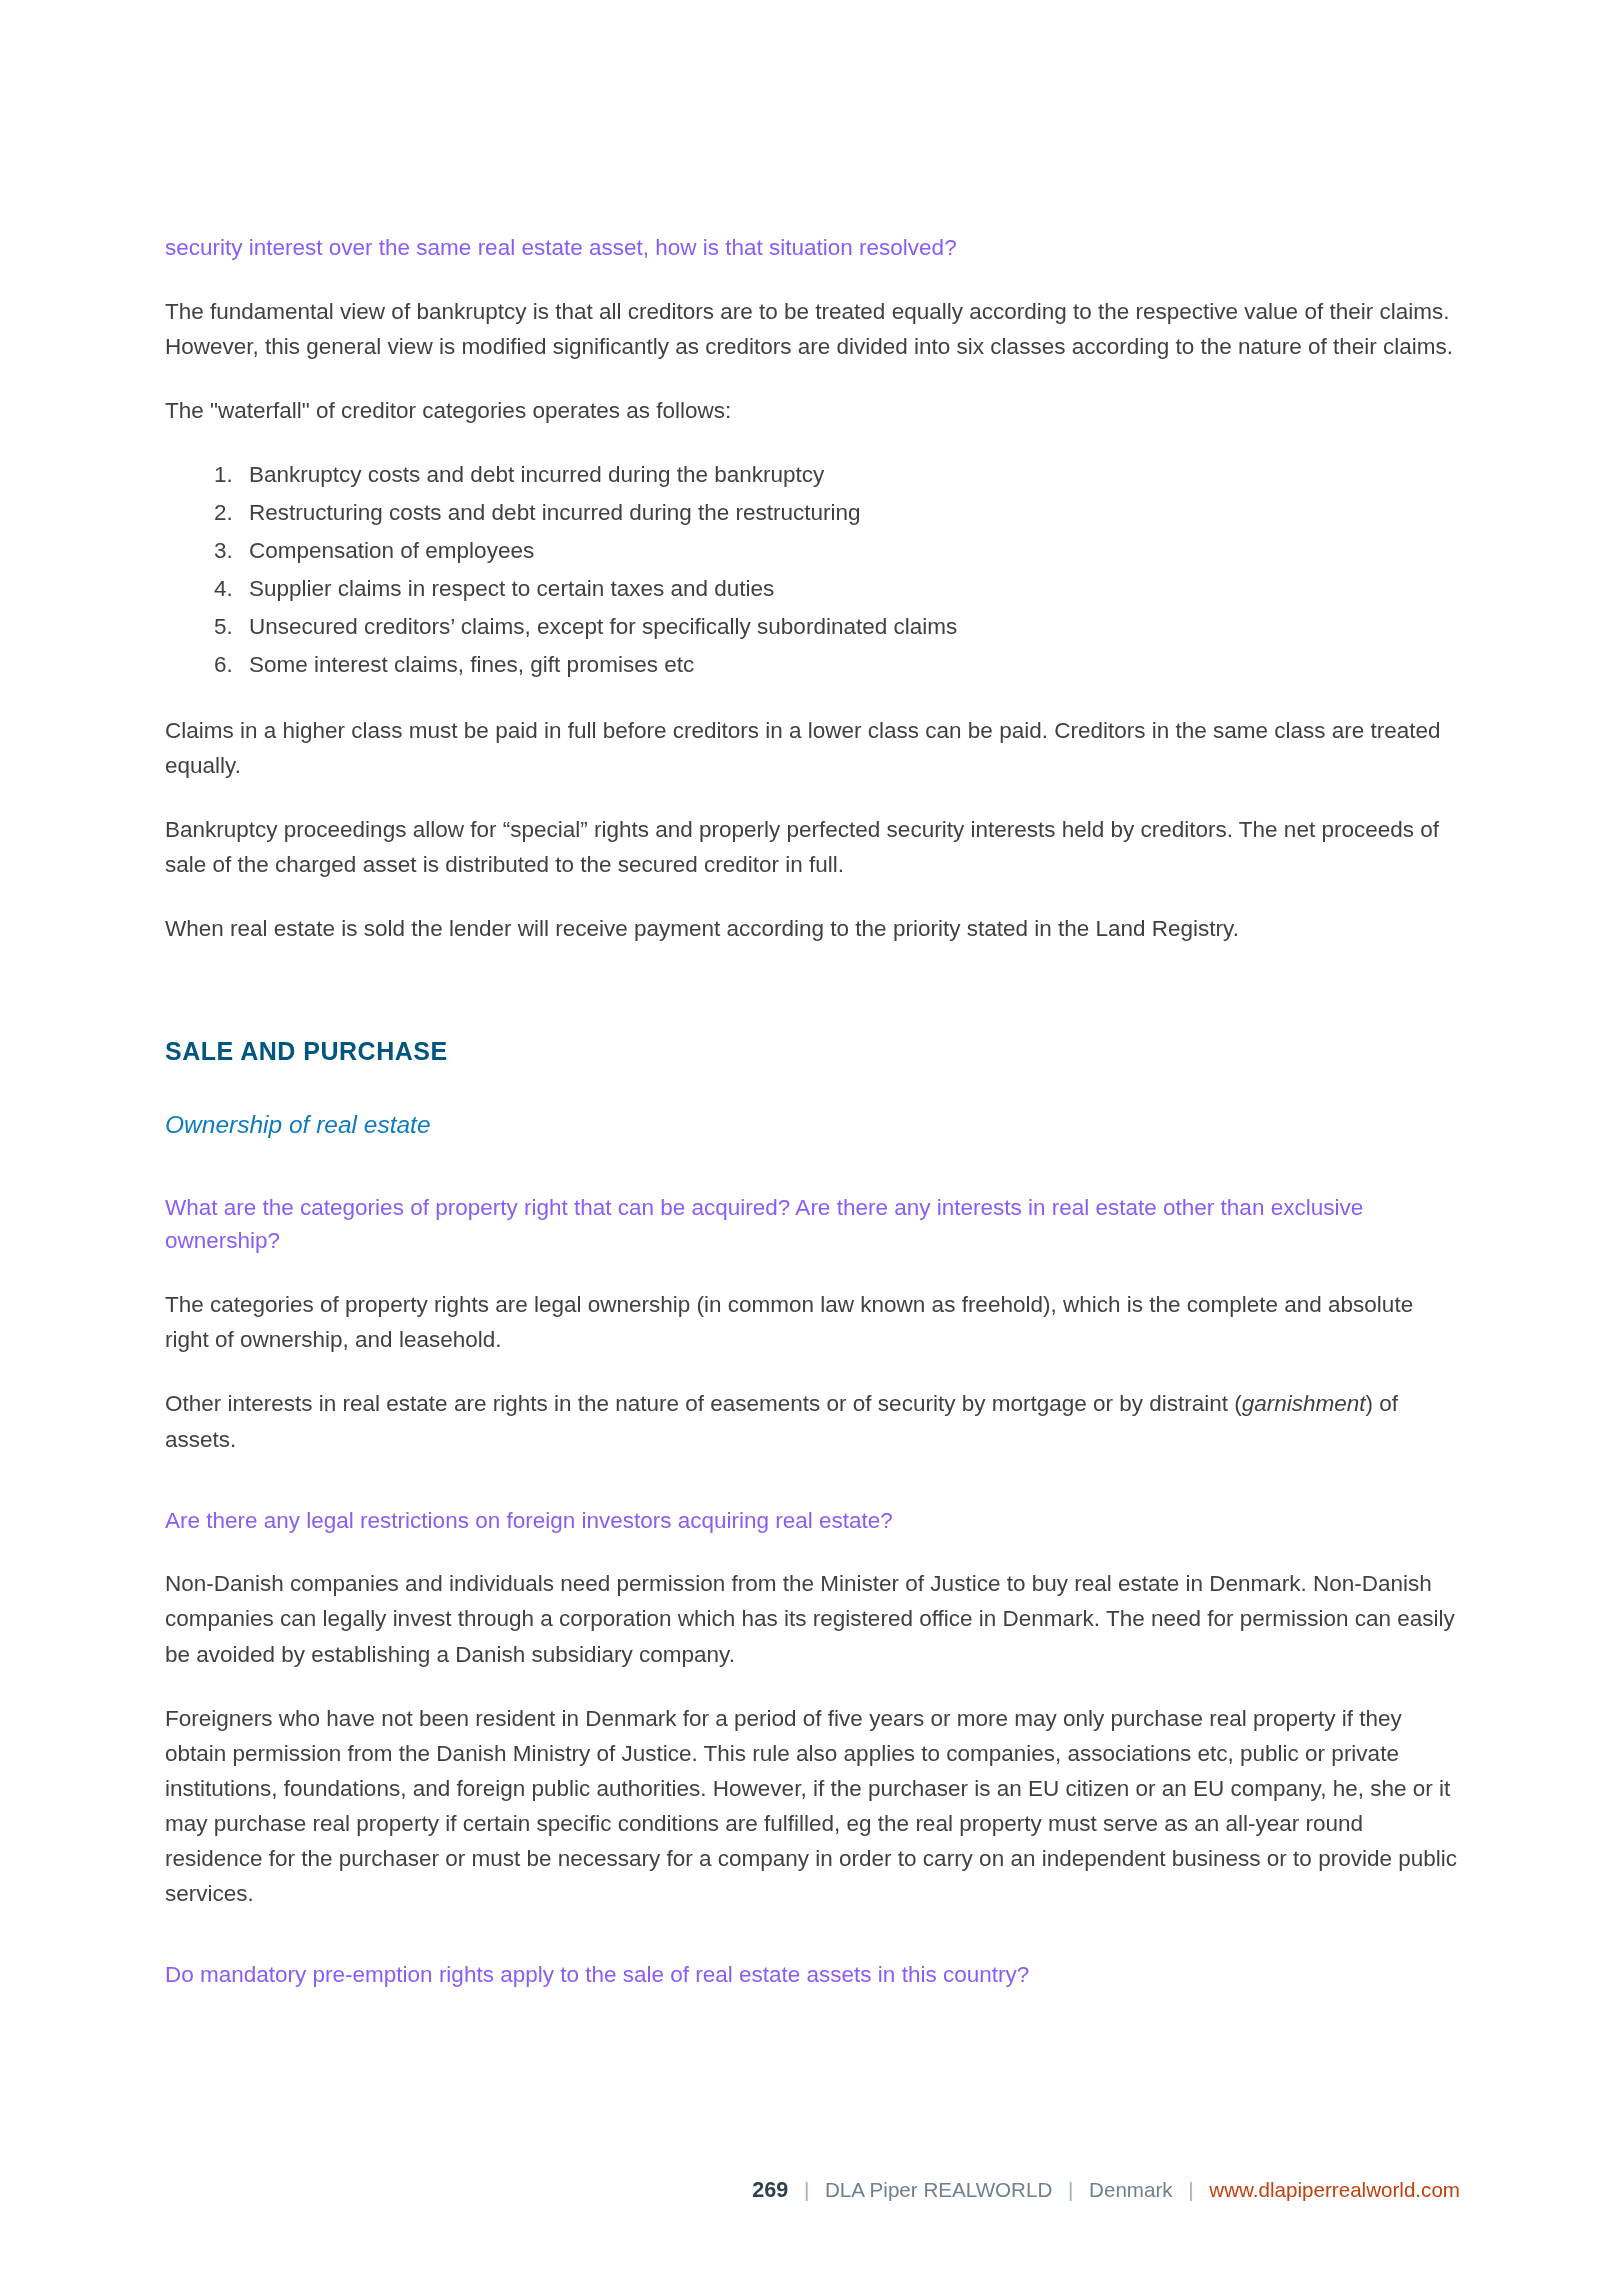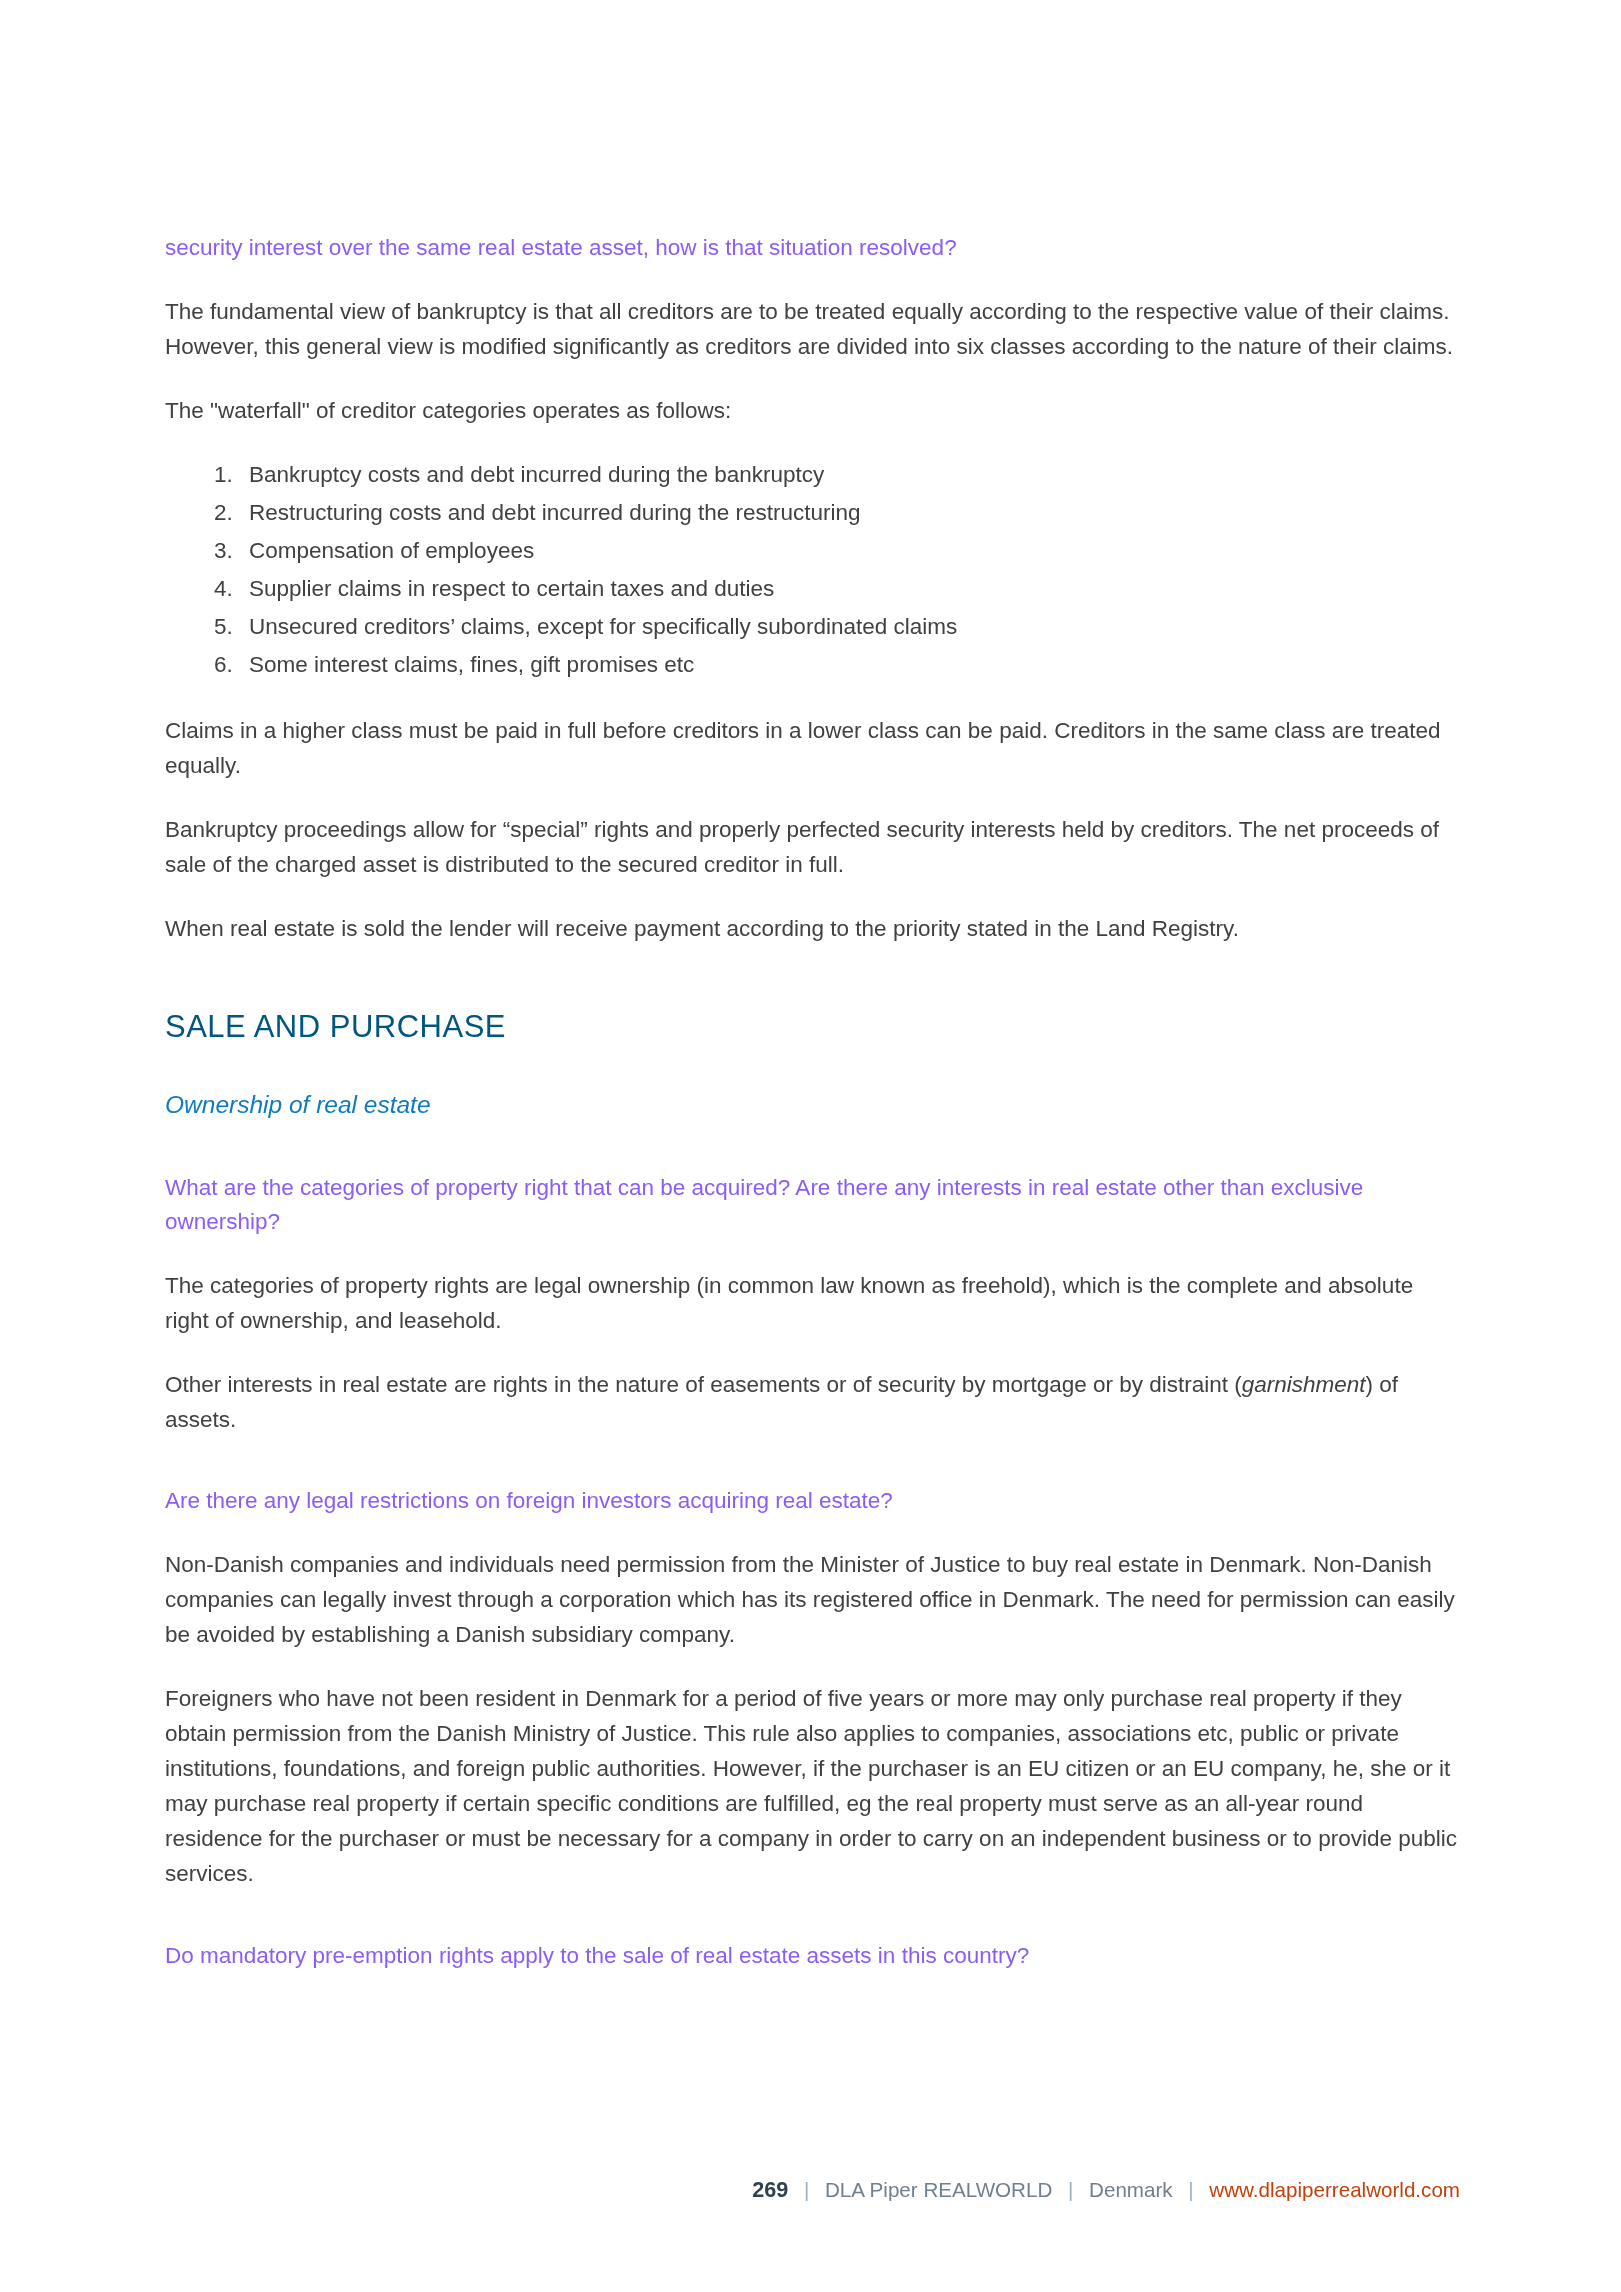--- a/index.html
+++ b/index.html
@@ -60,24 +60,24 @@
   .question {
     font-size: 22.5px;
     font-weight: normal;
     line-height: 1.5;
     color: #8b5cf6;
     margin: 47px 0 29px;
   }
   .question.first { margin-top: 0; }
   .section-title {
     color: #015680;
-    font-size: 31px;
-    font-weight: normal;
+    font-size: 25px;
+    font-weight: bold;
     letter-spacing: 0.5px;
-    margin: 56px 0 35px;
+    margin: 85px 0 35px;
   }
   .subsection {
     color: #0e7ac0;
     font-style: italic;
     font-weight: normal;
     font-size: 24.5px;
     margin: 0 0 35px;
   }
   ol.waterfall {
     list-style: none;

